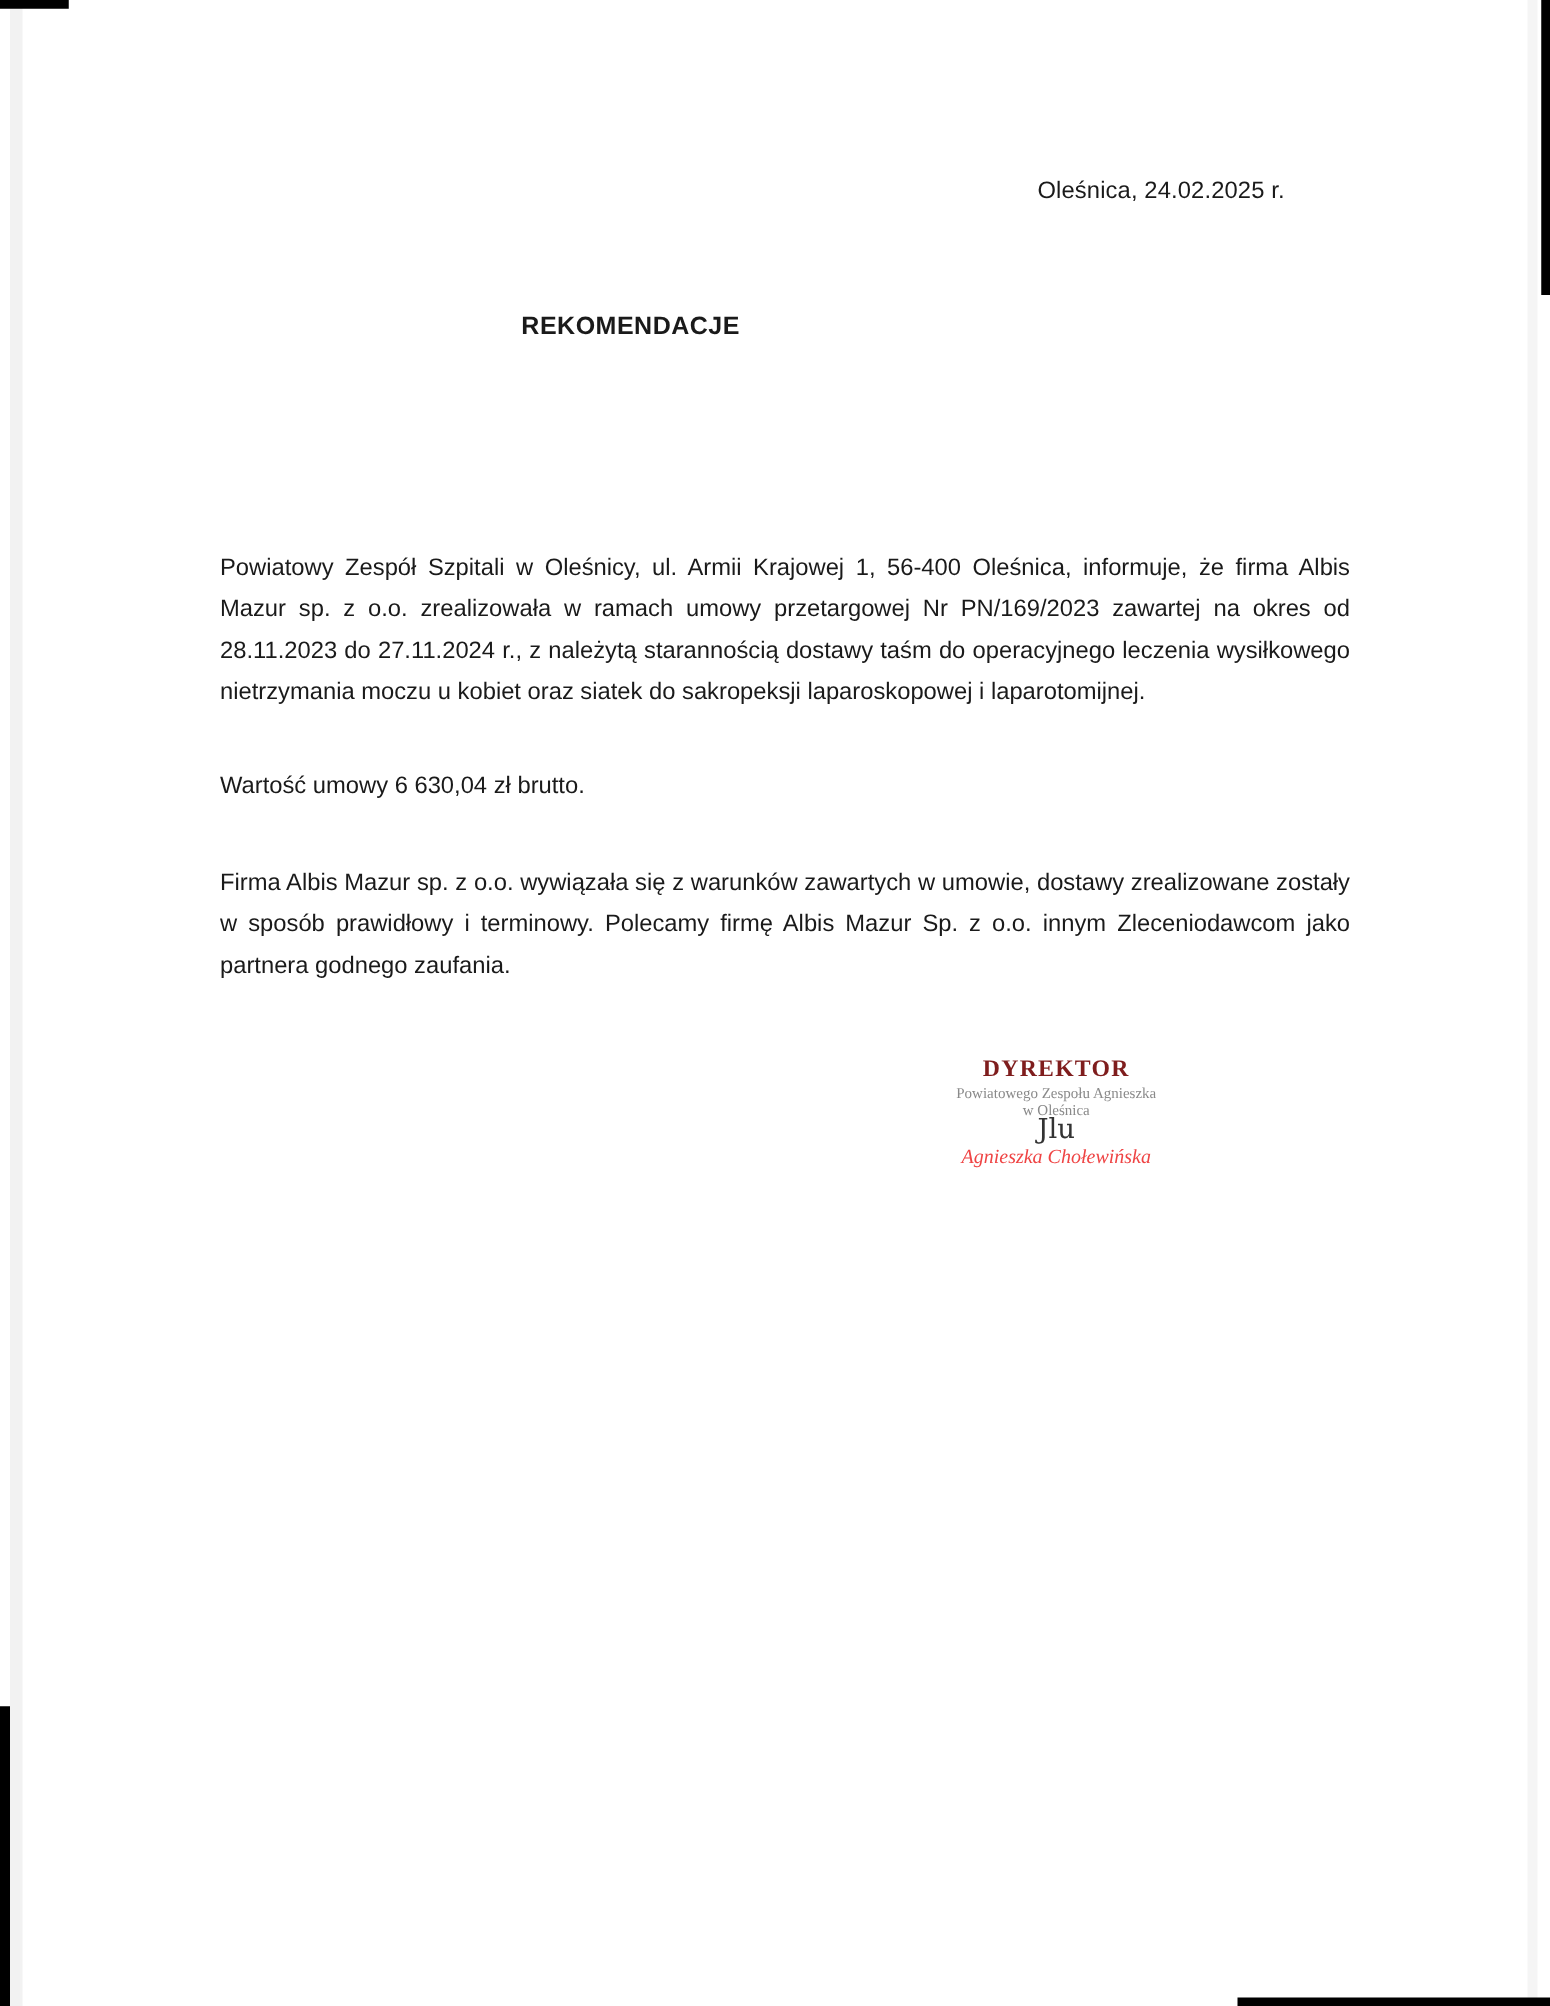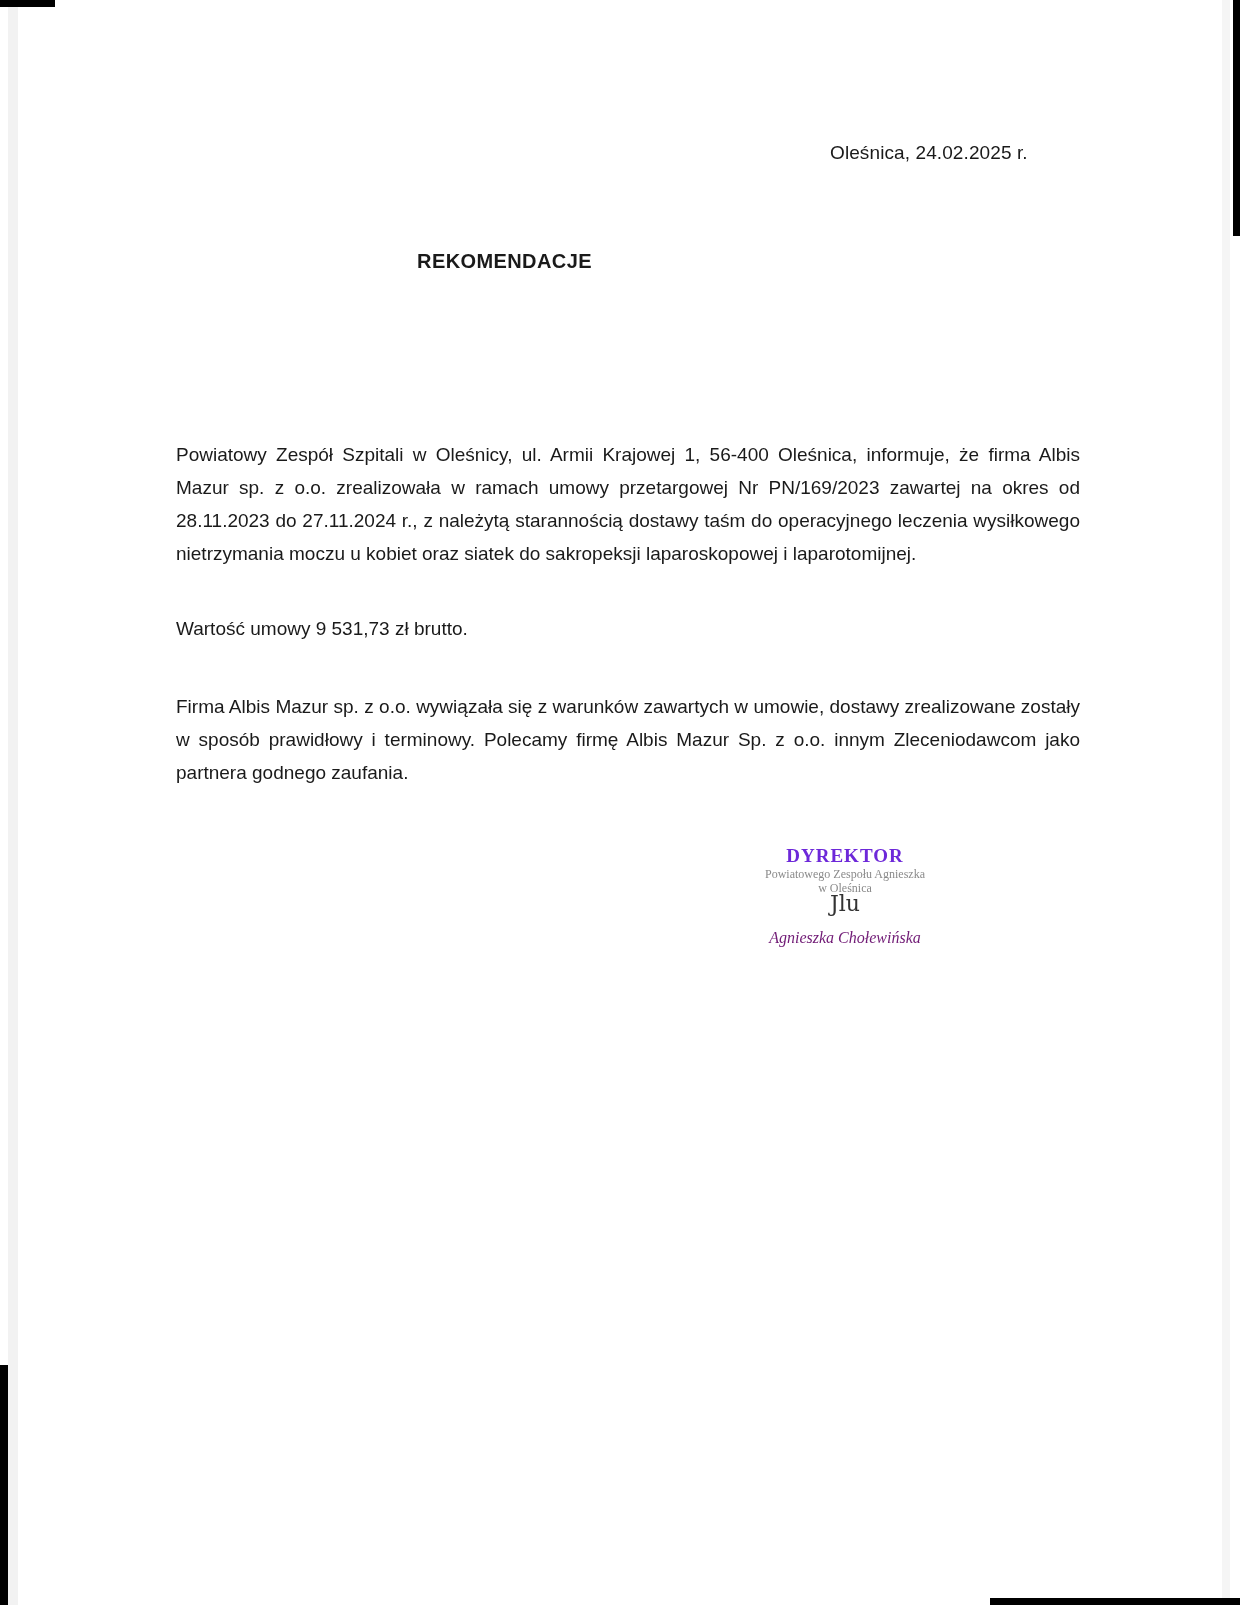--- a/index.html
+++ b/index.html
@@ -32,43 +32,43 @@
       position: absolute; left: 176px; width: 904px;
       font-size: 19px; line-height: 33px; text-align: justify;
     }
     .p1 { top: 438px; }
     .p2 { top: 612px; }
     .p3 { top: 690px; }
     .stamp {
       position: absolute; left: 735px; top: 845px; width: 220px; text-align: center;
       font-family: "Liberation Serif", serif; color: #6b6b6b;
     }
-    .stamp-title { font-size: 19px; font-weight: bold; letter-spacing: 1px; color: #6d28d9; }
+    .stamp-title { font-size: 19px; font-weight: bold; letter-spacing: 1px; color: #7f1d1d; }
     .stamp-line { font-size: 12px; line-height: 14px; color: #8a8a8a; }
     .stamp-sign { font-size: 22px; color: #333; line-height: 18px; font-family: "DejaVu Serif", serif; }
-    .stamp-name { font-size: 16px; font-style: italic; color: #701a75; margin-top: 16px; }
+    .stamp-name { font-size: 16px; font-style: italic; color: #ef4444; margin-top: 4px; }
   </style>
 </head>
 <body>
 
 <div class="page">
   <div class="edge-left"></div>
   <div class="edge-right"></div>
 </div>
 
 <div class="blk" style="left:0;top:0;width:55px;height:7px;"></div>
 <div class="blk" style="left:1233px;top:0;width:7px;height:236px;"></div>
 <div class="blk" style="left:0;top:1365px;width:8px;height:240px;"></div>
 <div class="blk" style="left:990px;top:1598px;width:250px;height:7px;"></div>
 
 <div class="date">Oleśnica, 24.02.2025 r.</div>
 <div class="title">REKOMENDACJE</div>
 
 <div class="para p1">Powiatowy Zespół Szpitali w Oleśnicy, ul. Armii Krajowej 1, 56-400 Oleśnica,  informuje, że firma Albis Mazur sp. z o.o. zrealizowała w ramach umowy przetargowej Nr PN/169/2023 zawartej na okres od 28.11.2023 do 27.11.2024 r., z należytą starannością dostawy taśm do operacyjnego leczenia wysiłkowego nietrzymania moczu u kobiet oraz siatek do sakropeksji laparoskopowej i laparotomijnej.</div>
-<div class="para p2">Wartość umowy 9 531,73 zł brutto.</div>
+<div class="para p2">Wartość umowy 6 630,04 zł brutto.</div>
 <div class="para p3">Firma Albis Mazur sp. z o.o. wywiązała się z warunków zawartych w umowie, dostawy zrealizowane zostały w sposób prawidłowy i terminowy. Polecamy firmę Albis Mazur Sp. z o.o. innym Zleceniodawcom jako partnera godnego zaufania.</div>
 
 <div class="stamp">
   <div class="stamp-title">DYREKTOR</div>
   <div class="stamp-line">Powiatowego Zespołu Agnieszka</div>
   <div class="stamp-line">w Oleśnica</div>
   <div class="stamp-sign">Jlu</div>
   <div class="stamp-name">Agnieszka Chołewińska</div>
 </div>
 

